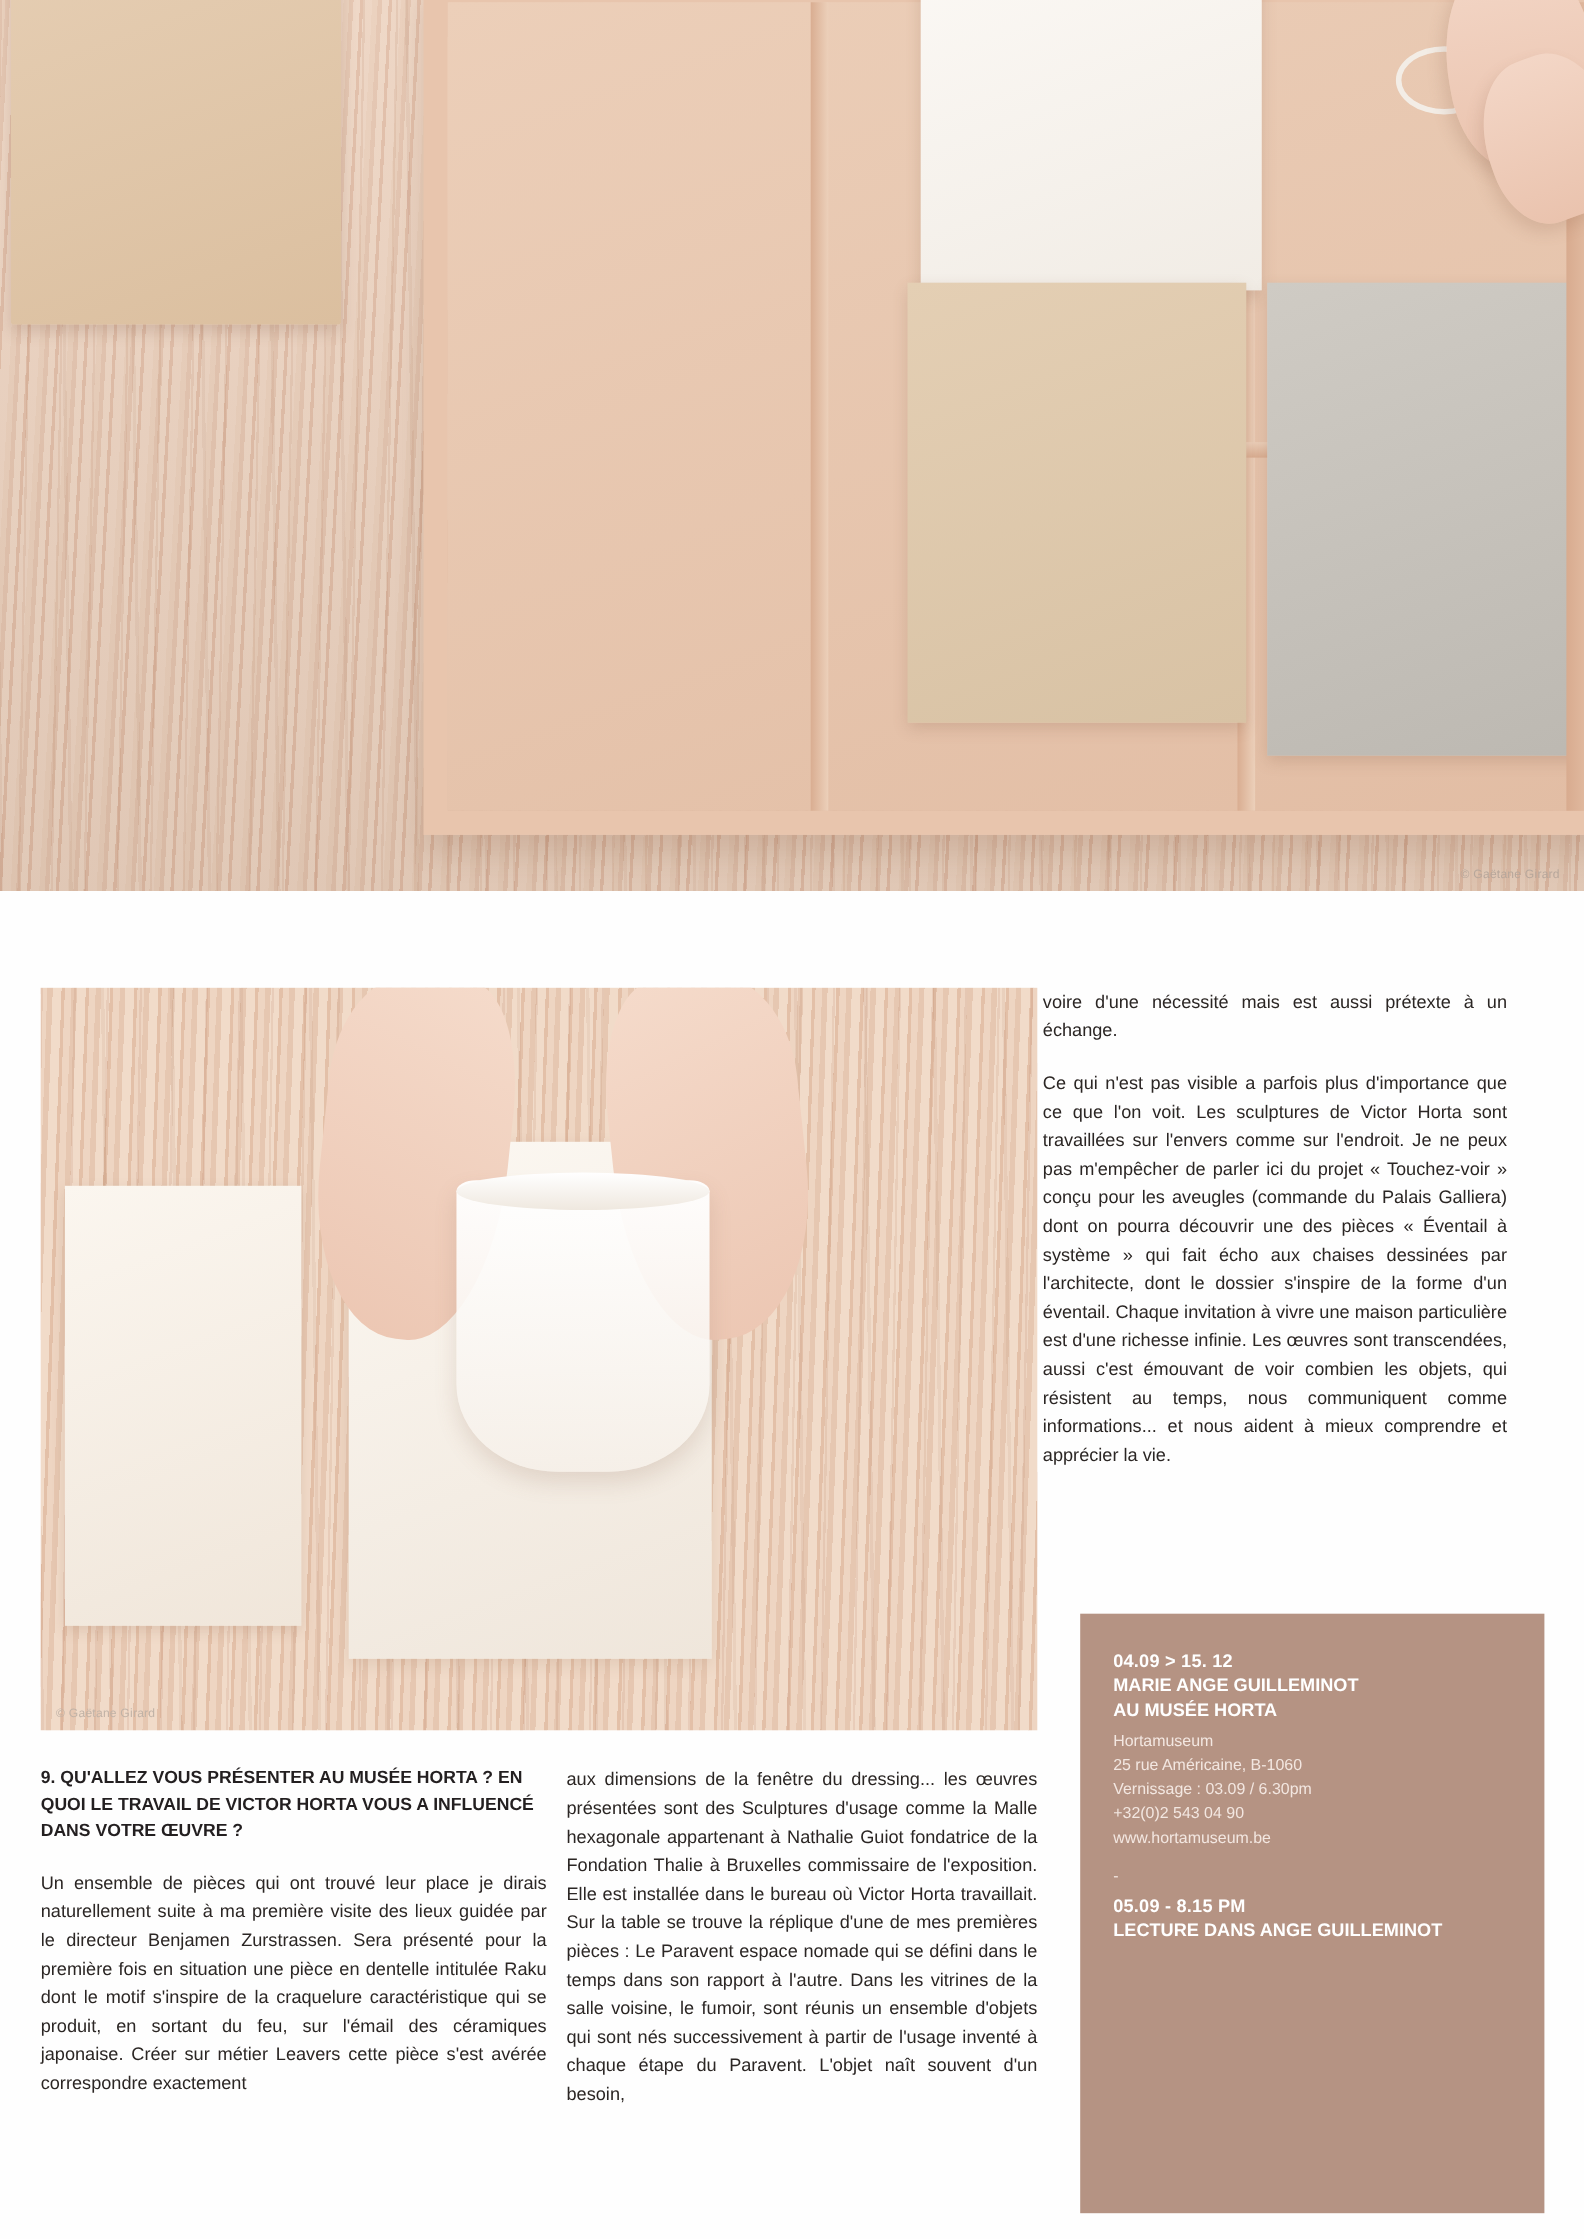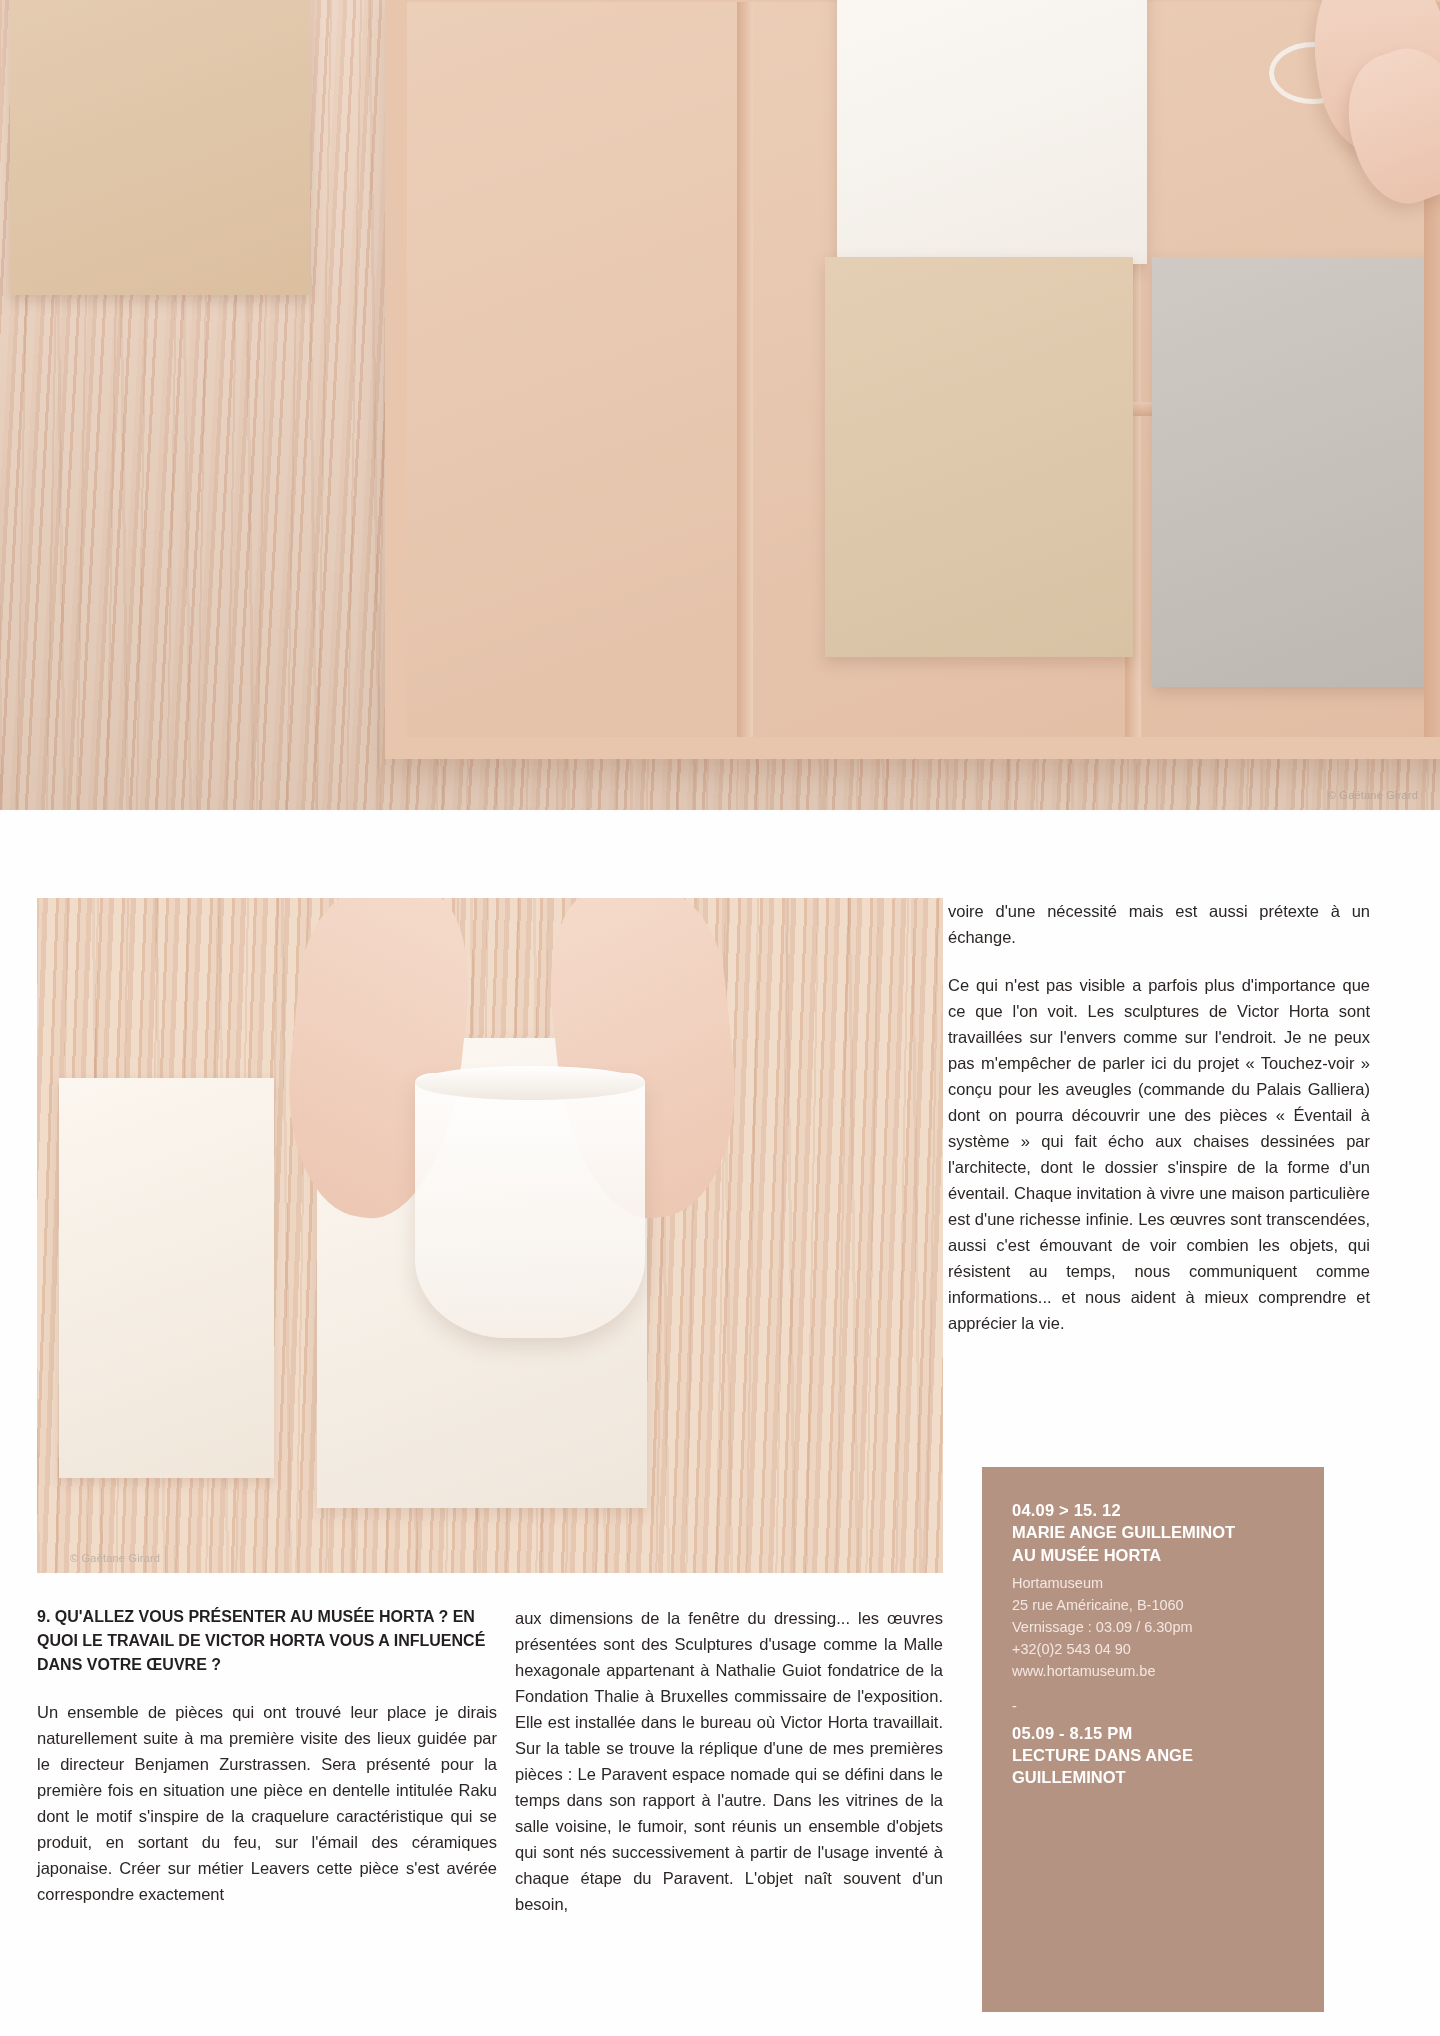--- a/index.html
+++ b/index.html
@@ -42,21 +42,21 @@
   .sheet.white-top{left:430px;top:-28px;width:310px;height:290px;background:linear-gradient(160deg,#fbf8f4,#f1ece5);}
   .sheet.beige{left:418px;top:255px;width:308px;height:400px;background:linear-gradient(160deg,#e4cfb4,#d8c2a4);}
   .sheet.grey{left:745px;top:255px;width:330px;height:430px;background:linear-gradient(160deg,#cfcbc4,#bcb8b1);}
 
   .ring{position:absolute;left:862px;top:40px;width:78px;height:52px;border:5px solid #f3efe9;border-radius:50%;opacity:.95;}
 
   .hand{position:absolute;background:linear-gradient(180deg,#f3d6c6,#eac3ae);border-radius:45% 40% 30% 35%/55% 50% 45% 40%;box-shadow:-6px 6px 14px rgba(140,95,70,.18);}
   .hand.tr1{right:-10px;top:-40px;width:135px;height:190px;transform:rotate(-10deg);}
   .hand.tr2{right:-30px;top:50px;width:120px;height:150px;transform:rotate(-20deg);}
 
-  .credit{position:absolute;font-size:11px;color:#b7a79b;letter-spacing:.2px;margin-left:19px;}
+  .credit{position:absolute;font-size:11px;color:#b7a79b;letter-spacing:.2px;}
   .credit.top{right:22px;bottom:9px;}
   .credit.mid{left:14px;bottom:9px;color:#c0b2a6;}
 
   
   .photo-mid{
     position:absolute;left:37px;top:898px;width:906px;height:675px;overflow:hidden;
     background:
       repeating-linear-gradient(92deg,
         #eed5c2 0px, #eed5c2 6px,
         #e6c7b1 6px, #e6c7b1 11px,
@@ -70,21 +70,21 @@
   .hand-l{position:absolute;left:255px;top:-10px;width:170px;height:330px;background:linear-gradient(200deg,#f5dbcb,#ecc6b2);border-radius:40% 30% 45% 50%/30% 35% 50% 45%;transform:rotate(6deg);}
   .hand-r{position:absolute;left:520px;top:-10px;width:175px;height:330px;background:linear-gradient(160deg,#f5dbcb,#ecc6b2);border-radius:30% 40% 50% 45%/35% 30% 45% 50%;transform:rotate(-6deg);}
 
   
   .col-right{position:absolute;left:948px;top:898px;width:422px;}
   .body-par{font-size:16.5px;line-height:26px;text-align:justify;color:#2b2624;margin:0 0 22px 0;}
   .body-par:last-child{margin-bottom:0;}
 
   
   .event-box{
-    position:absolute;left:982px;top:1467px;width:342px;height:545px;
+    position:absolute;left:982px;top:1467px;width:422px;height:545px;
     background:#b59383;color:#ffffff;padding:34px 30px 0 30px;box-sizing:border-box;
   }
   .ev-date{font-size:16.5px;font-weight:bold;letter-spacing:.2px;}
   .ev-title{font-size:16.5px;font-weight:bold;line-height:22px;margin-top:1px;}
   .ev-lines{margin-top:6px;font-size:14.5px;line-height:22px;color:#f3e7e1;}
   .ev-sep{margin:16px 0 10px 0;font-size:14.5px;color:#f3e7e1;}
   .ev-block2{margin-top:2px;}
 
   
   .q-col{position:absolute;left:37px;top:1605px;width:460px;}

